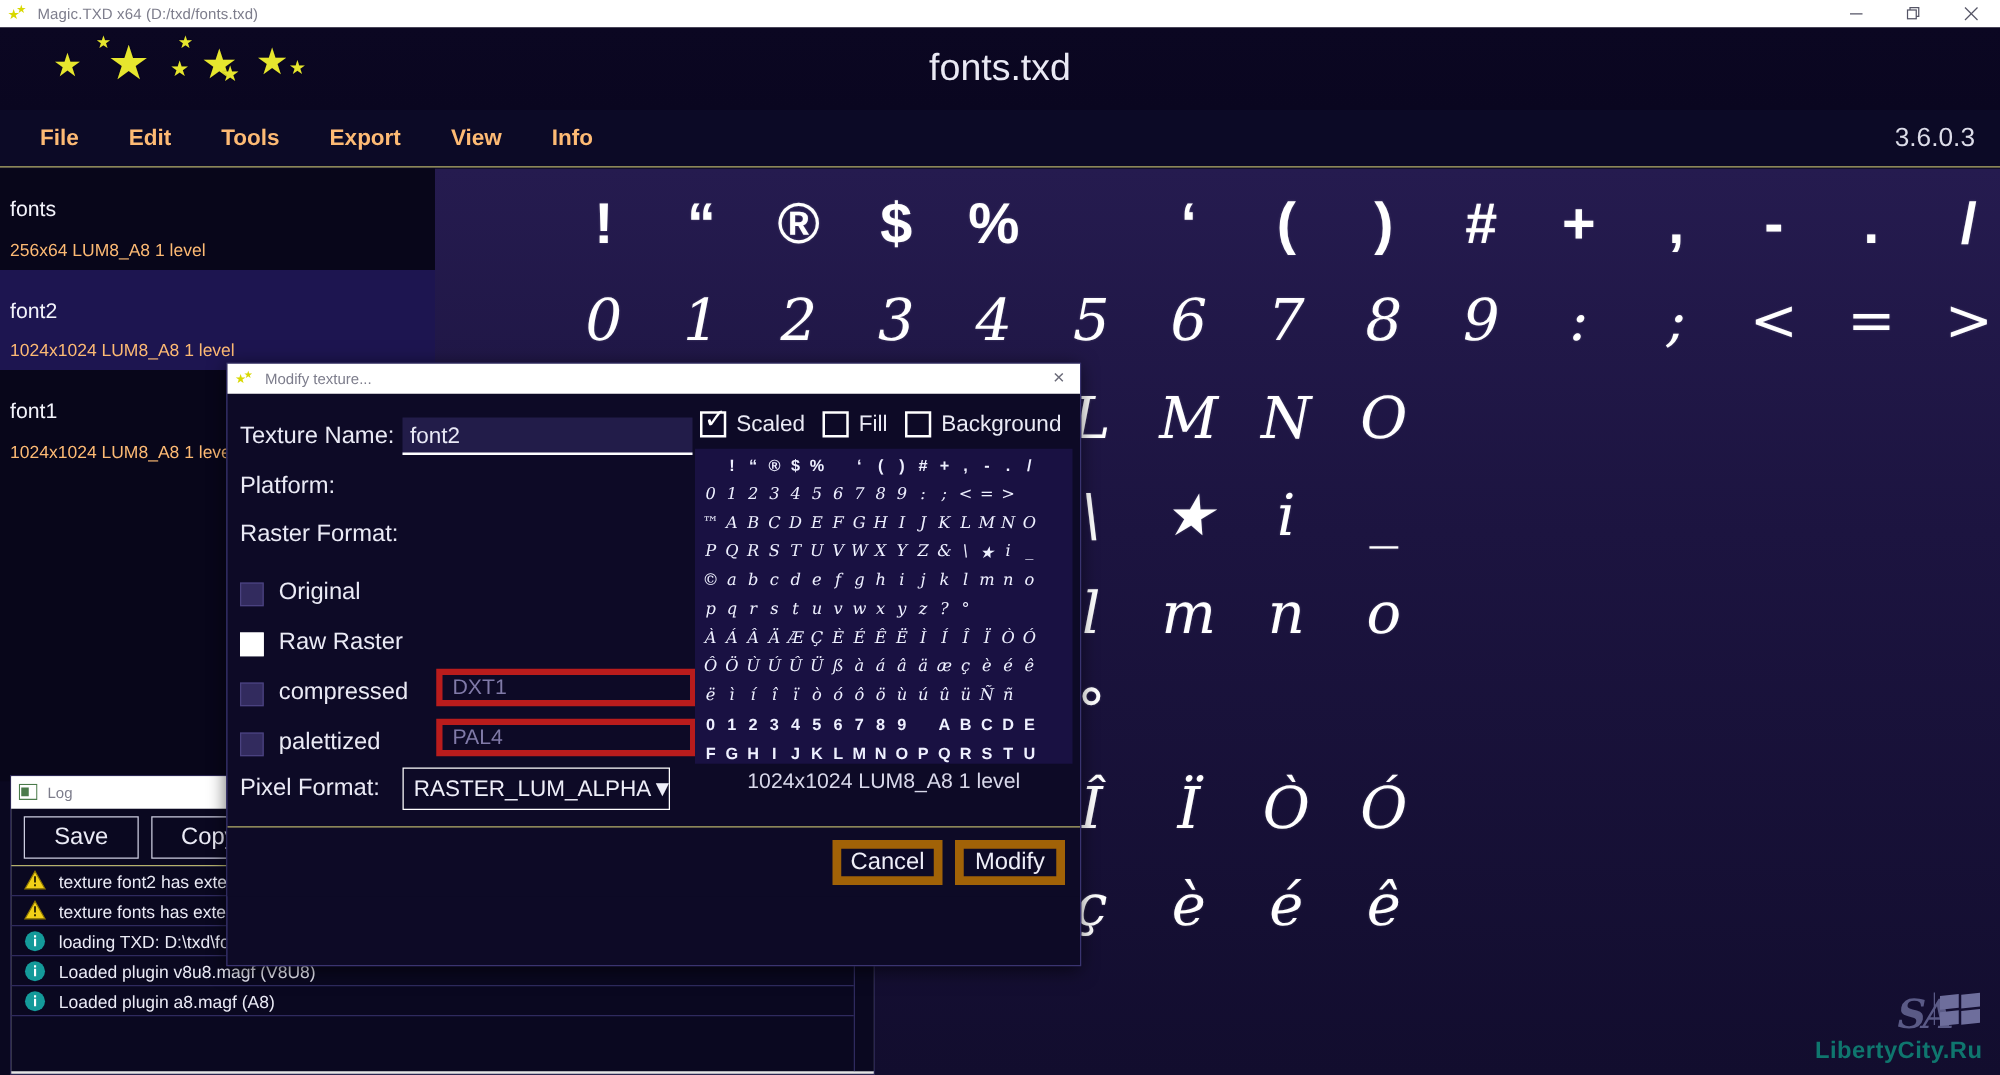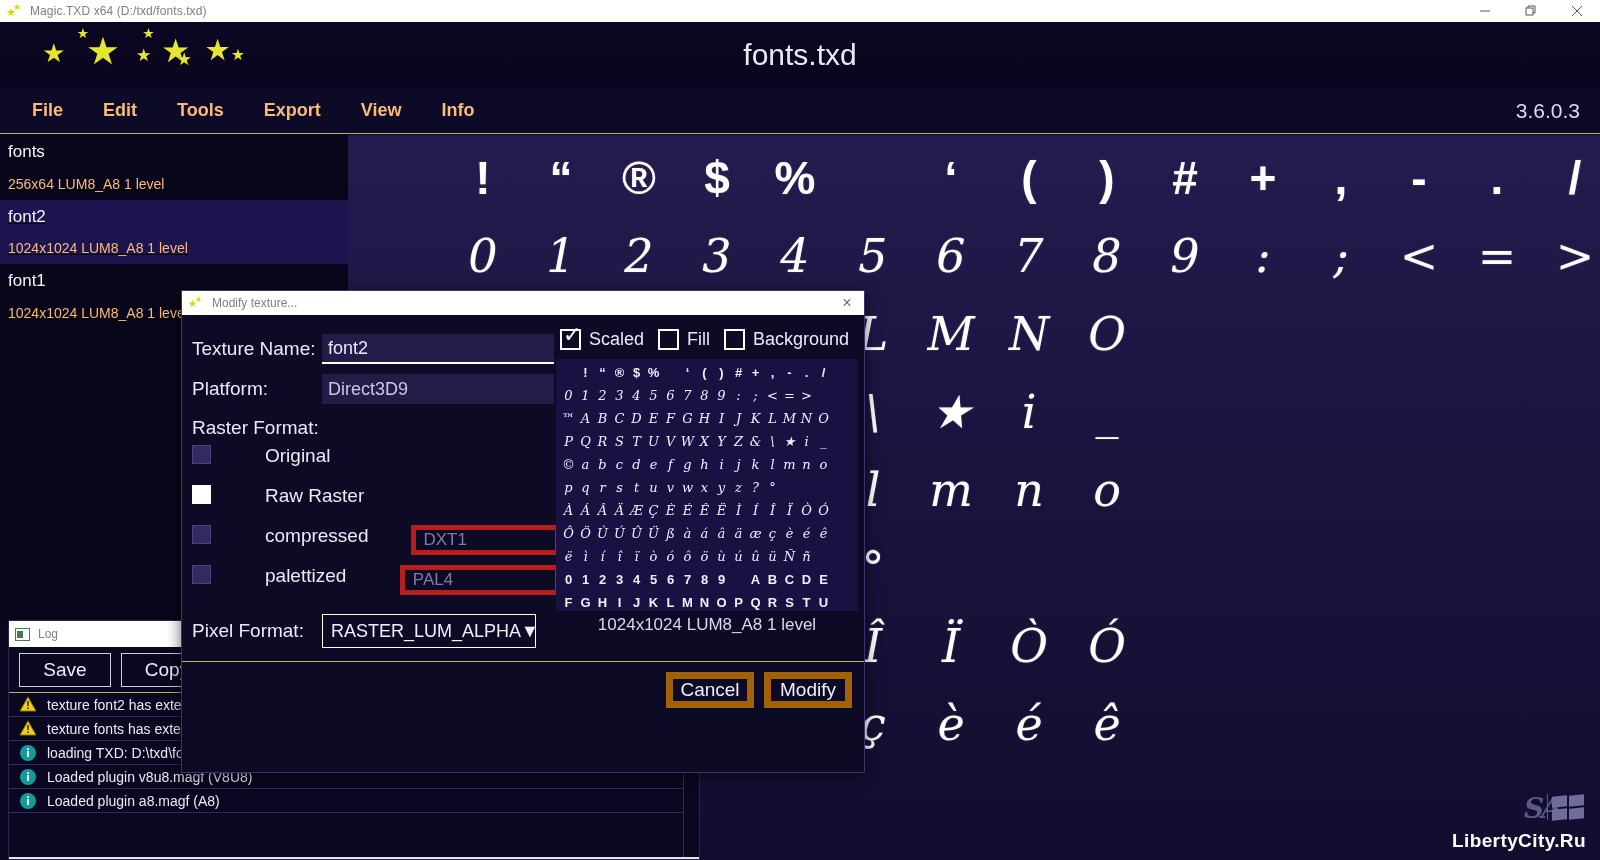--- a/index.html
+++ b/index.html
@@ -70,21 +70,21 @@
   
   .body-area {
     position: absolute; top: 135px; left: 0; width: 1600px; height: 725px;
   }
 
   
   .sidebar {
     position: absolute; left: 0; top: 0; width: 348px; height: 490px;
     background: #08061a; overflow: hidden;
   }
-  .tex-item { padding: 7px 8px 8px 8px; cursor: default; text-decoration: underline; }
+  .tex-item { padding: 23px 8px 8px 8px; cursor: default; }
   .tex-item.sel { background: #1d1550; }
   .tex-name { font-size: 17px; color: #f2f2fa; font-weight: 300; line-height: 1.15; }
   .tex-meta { font-size: 14px; color: #fdba74; font-weight: 300; margin-top: 14px; }
 
   
   .preview {
     position: absolute; left: 348px; top: 0; width: 1252px; height: 725px;
     background: linear-gradient(180deg,#251b4f 0%, #1c1440 40%, #120d2e 100%);
     overflow: hidden;
   }
@@ -170,21 +170,21 @@
     font-weight: 300; padding: 0 6px; font-family: "Liberation Sans", sans-serif;
     outline: none;
   }
   .freadonly {
     width: 232px; height: 30px; background: #221c49; border: none;
     color: #c9c9de; font-size: 18px; font-weight: 300; padding: 0 6px;
     display: flex; align-items: center;
   }
   .section-label { font-size: 19px; color: #eaeaf5; font-weight: 300; margin: 8px 0 6px 0; }
 
-  .cbrow { display: flex; align-items: flex-start; height: 40px; gap: 42px; }
+  .cbrow { display: flex; align-items: flex-end; height: 40px; }
   .cb {
     width: 19px; height: 19px; background: #322b5e; border: 1px solid #4a4280;
     margin-right: 12px; flex: none; position: relative; cursor: default;
   }
   .cb.filled { background: #ffffff; border-color: #ffffff; }
   .cb.outline { background: transparent; border: 2px solid #ffffff; }
   .cb-check {
     position: absolute; left: 2px; top: -5px; font-size: 20px;
     color: #ffffff; line-height: 1;
   }
@@ -240,33 +240,33 @@
     color: #eeeef8; font-size: 19px; font-weight: 300;
     font-family: "Liberation Sans", sans-serif; cursor: default;
     display: flex; align-items: center; justify-content: center;
   }
 
   
   .watermark {
     position: absolute; right: 14px; bottom: 6px; width: 180px; height: 62px;
   }
   .wm-logo {
-    position: absolute; right: 26px; top: 0; font-size: 28px; color: #5a5a86;
+    position: absolute; right: 26px; top: 0; font-size: 32px; color: #5a5a86;
     font-family: "DejaVu Serif", serif; font-style: italic; font-weight: bold;
     letter-spacing: -3px;
     margin-left: 48px;
   }
   .wm-win { position: absolute; right: 0px; top: 4px; width: 34px; height: 26px; }
   .wm-win i {
     position: absolute; width: 15px; height: 11px; background: #6e6e9c; display: block;
     transform: skewY(-6deg);
   }
   .wm-text {
     position: absolute; left: 0; bottom: 2px; width: 180px; text-align: right;
-    font-size: 19px; color: #ffffff; font-weight: bold;
+    font-size: 19px; color: #0f766e; font-weight: bold;
     font-family: "Liberation Sans", sans-serif; letter-spacing: .4px;
   }
   .wm-sep { position:absolute; right: 38px; top: 2px; width:1px; height:26px; background:#5a5a86; }
 </style>
 </head>
 <body>
 
 <div id="app">
 
   <div class="os-titlebar">
@@ -514,21 +514,20 @@
 
     <div class="modal-body">
 
       <div class="form-left">
         <div class="frow">
           <div class="flabel">Texture Name:</div>
           <input class="finput" type="text" value="font2" style="">
         </div>
         <div class="frow">
           <div class="flabel">Platform:</div>
-          <div class="freadonly">Direct3D9</div>
         </div>
         <div class="section-label">Raster Format:</div>
 
         <div id="rasteropts">
             <div class="cbrow">
               <div class="cb"></div>
               <div class="cbtext">Original</div>
             </div>
             <div class="cbrow">
               <div class="cb filled"></div>

